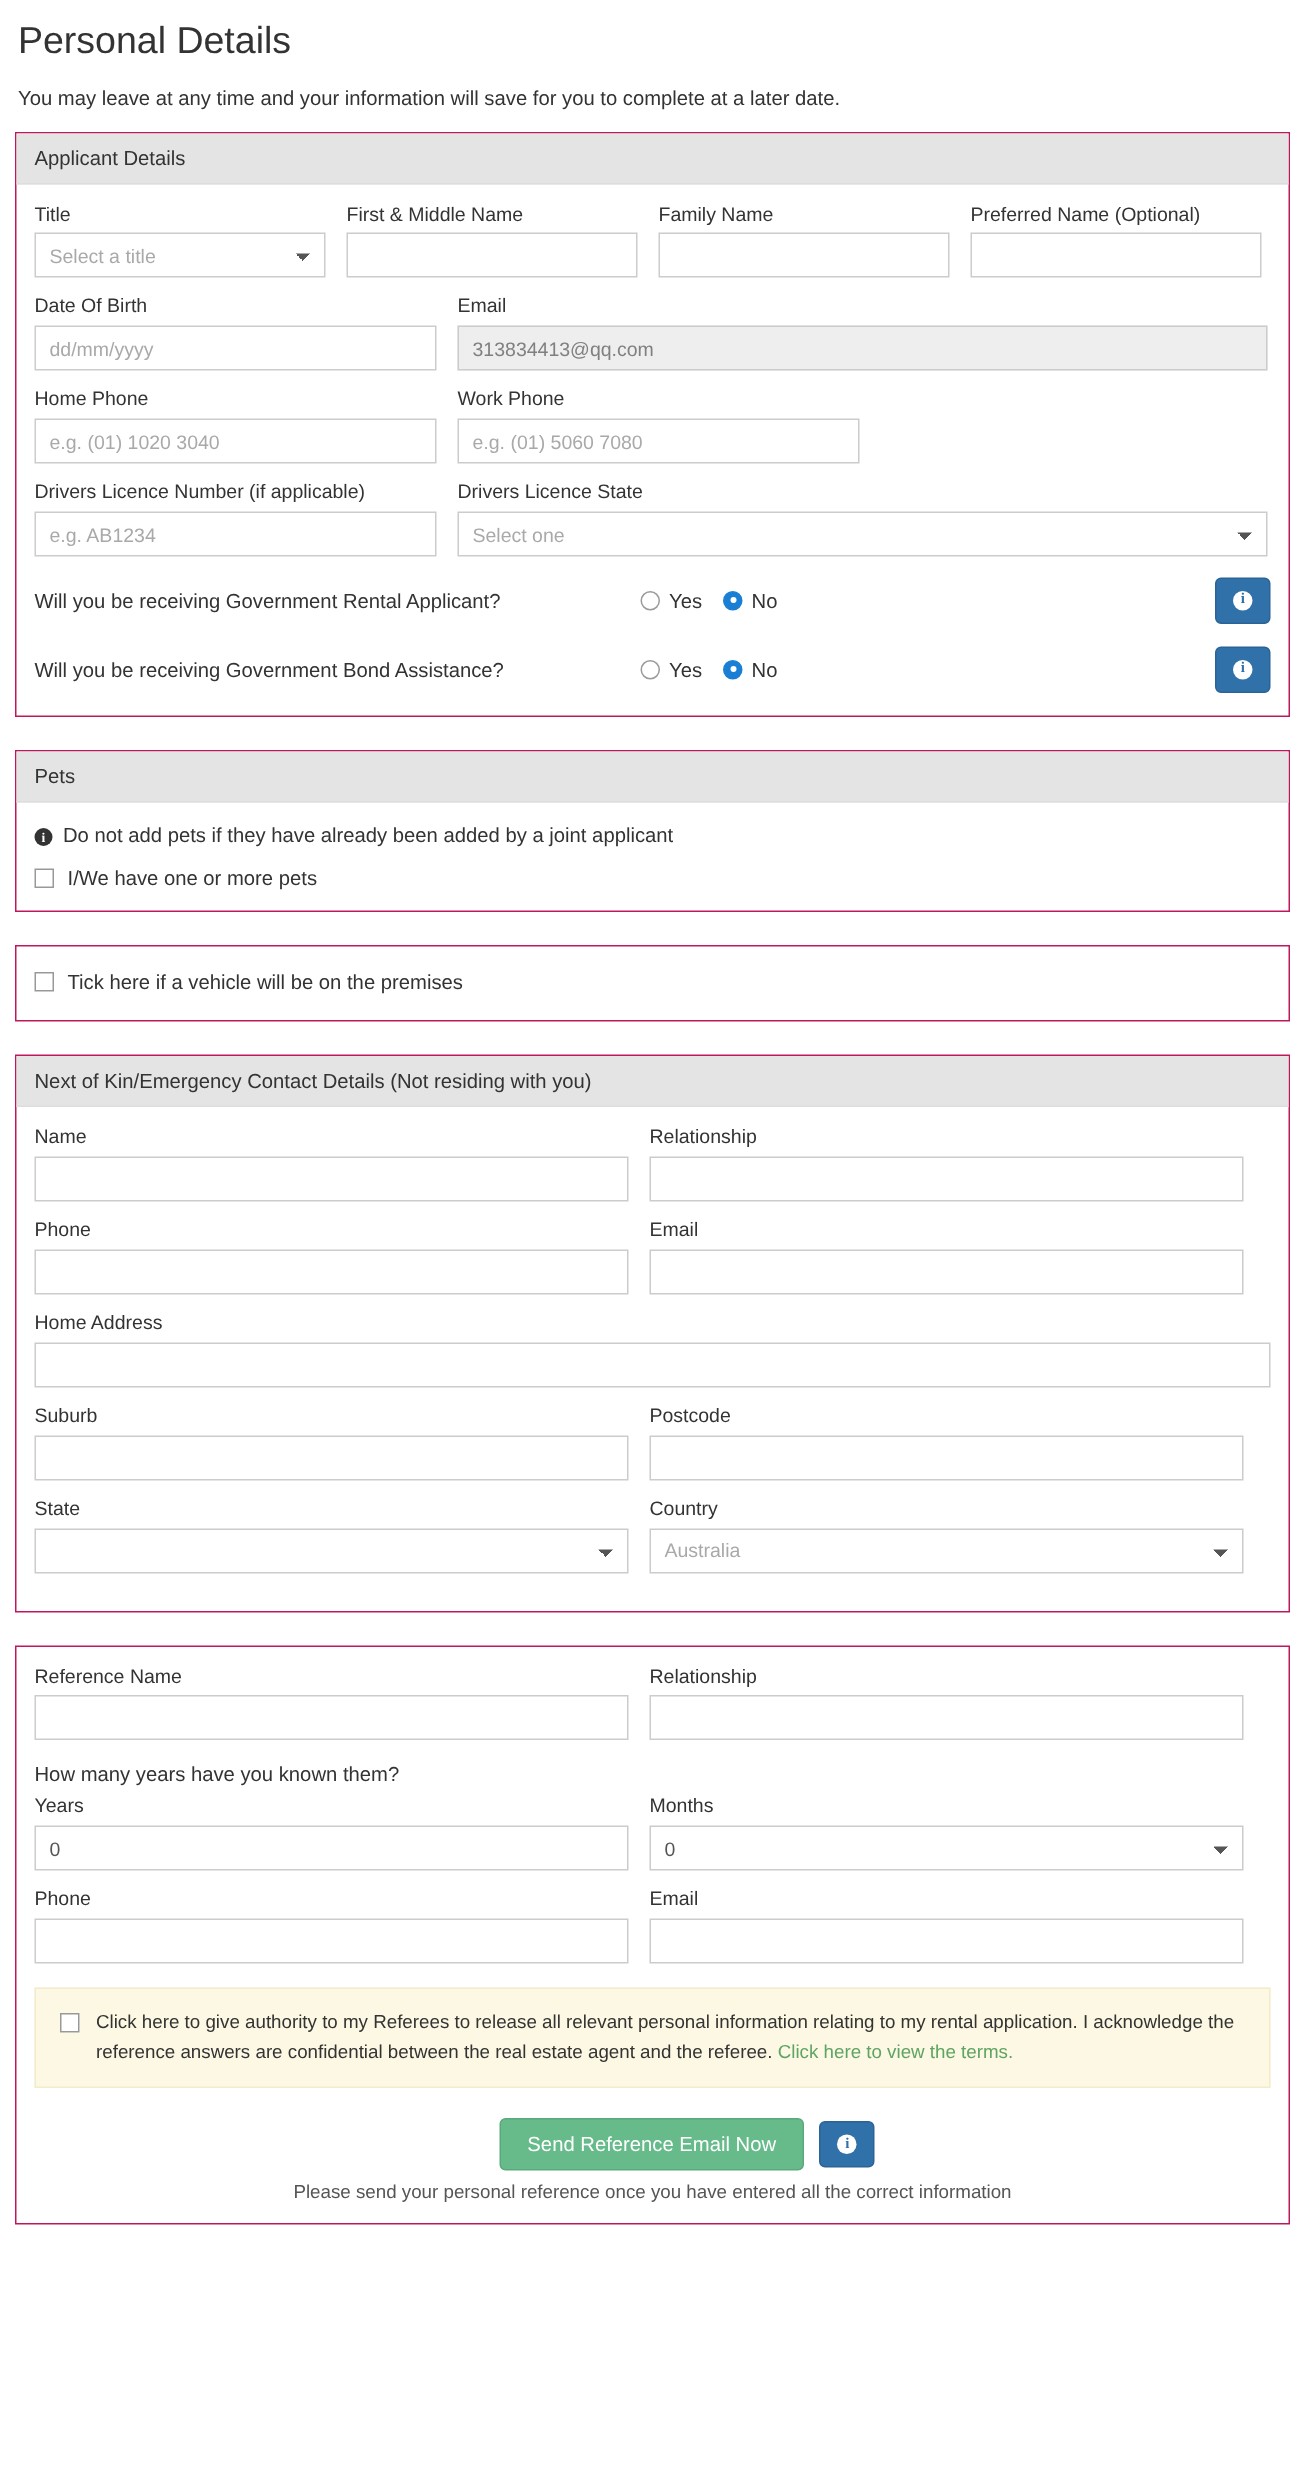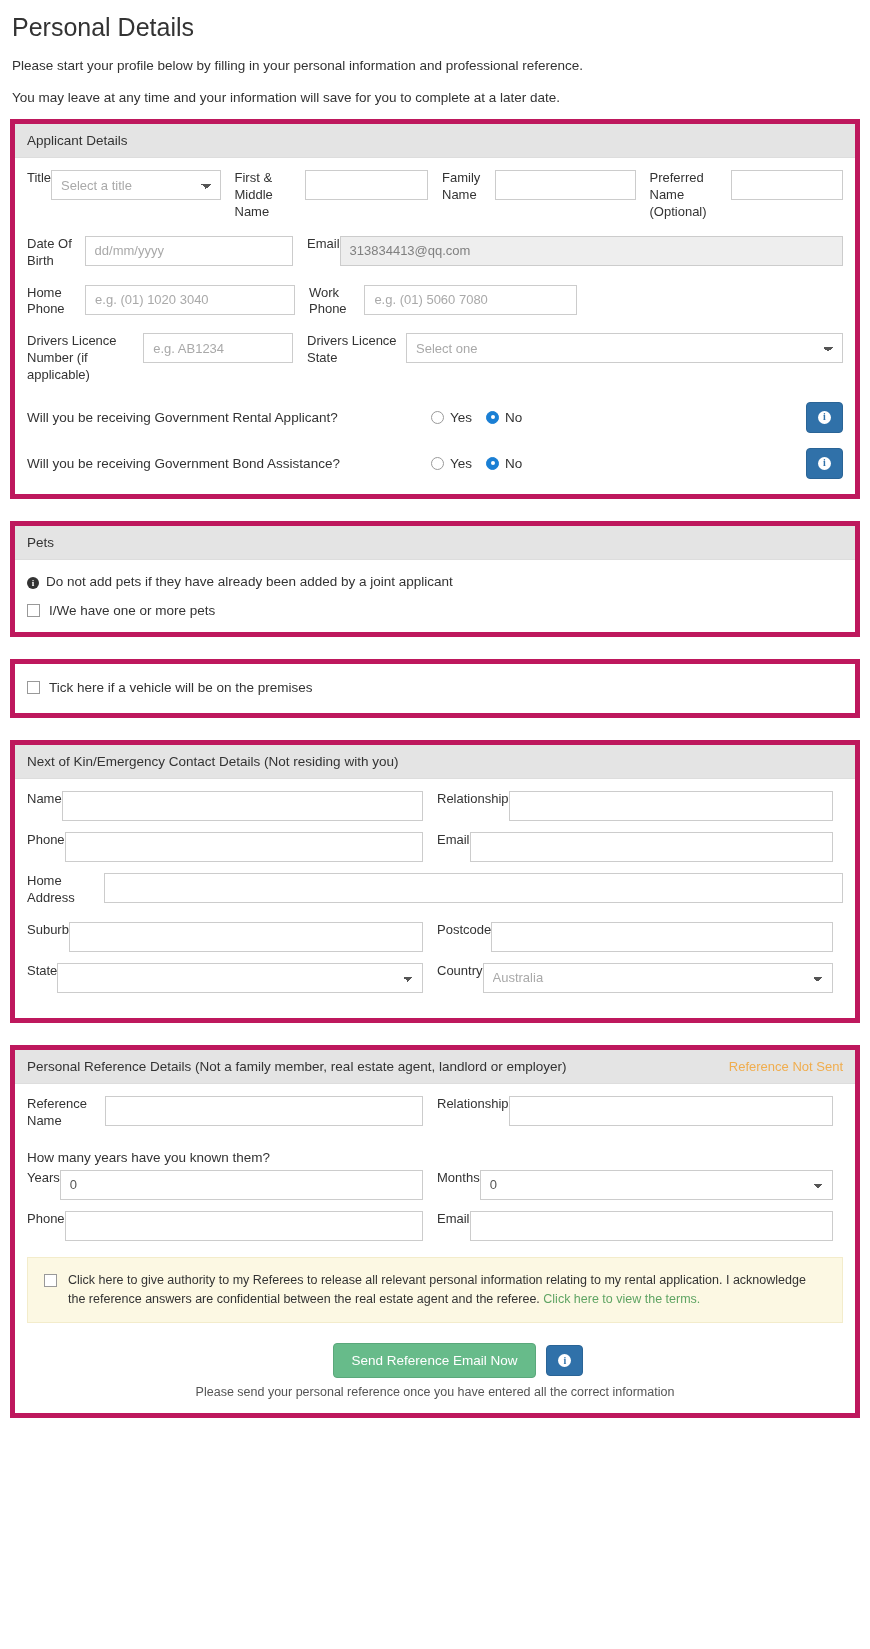--- a/index.html
+++ b/index.html
@@ -24,21 +24,21 @@
   }
   .intro-line {
     font-size: 13.5px;
     color: #333;
     margin: 0 0 12px 2px;
     line-height: 1.45;
   }
 
   
   .panel {
-    border: 5px solid #be185d;
+    border: 1px solid #be185d;
     background: #fff;
     margin-bottom: 22px;
   }
   .panel-heading {
     background: #e4e4e4;
     border-bottom: 1px solid #dddddd;
     padding: 9px 12px;
     font-size: 13.5px;
     color: #333;
     display: flex;
@@ -47,21 +47,21 @@
   }
   .panel-title { font-size: 13.5px; color: #333; }
   .badge-warn {
     color: #f0ad4e;
     font-size: 13px;
   }
   .panel-body { padding: 12px 12px 14px 12px; }
 
   
   .row { display: flex; gap: 14px; margin-bottom: 11px; }
-  .col { display: flex; flex-direction: row; }
+  .col { display: flex; flex-direction: column; }
   .c-25 { width: 194px; }
   .c-33 { width: 268px; }
   .c-50 { width: 396px; }
   .c-full { width: 100%; }
 
   label.fl {
     font-size: 13px;
     color: #333;
     margin-bottom: 4px;
     line-height: 1.3;
@@ -229,21 +229,20 @@
     cursor: pointer;
   }
   .foot-help { font-size: 12.5px; color: #555; }
 </style>
 </head>
 <body>
 
 <div class="page">
 
   <h1 class="page-title">Personal Details</h1>
-  <p class="intro-line">Please start your profile below by filling in your personal information and professional reference.</p>
   <p class="intro-line">You may leave at any time and your information will save for you to complete at a later date.</p>
 
   <section class="panel">
     <div class="panel-heading">
       <span class="panel-title">Applicant Details</span>
     </div>
     <div class="panel-body">
 
       <div class="row">
         <div class="col c-25">
@@ -421,24 +420,20 @@
           <select class="ctl ph">
             <option>Australia</option>
           </select>
         </div>
       </div>
 
     </div>
   </section>
 
   <section class="panel">
-    <div class="panel-heading">
-      <span class="panel-title">Personal Reference Details (Not a family member, real estate agent, landlord or employer)</span>
-      <span class="badge-warn">Reference Not Sent</span>
-    </div>
     <div class="panel-body">
 
       <div class="row">
         <div class="col c-50">
           <label class="fl">Reference Name</label>
           <input class="ctl" type="text" value="" style="">
         </div>
         <div class="col c-50">
           <label class="fl">Relationship</label>
           <input class="ctl" type="text" value="" style="">

